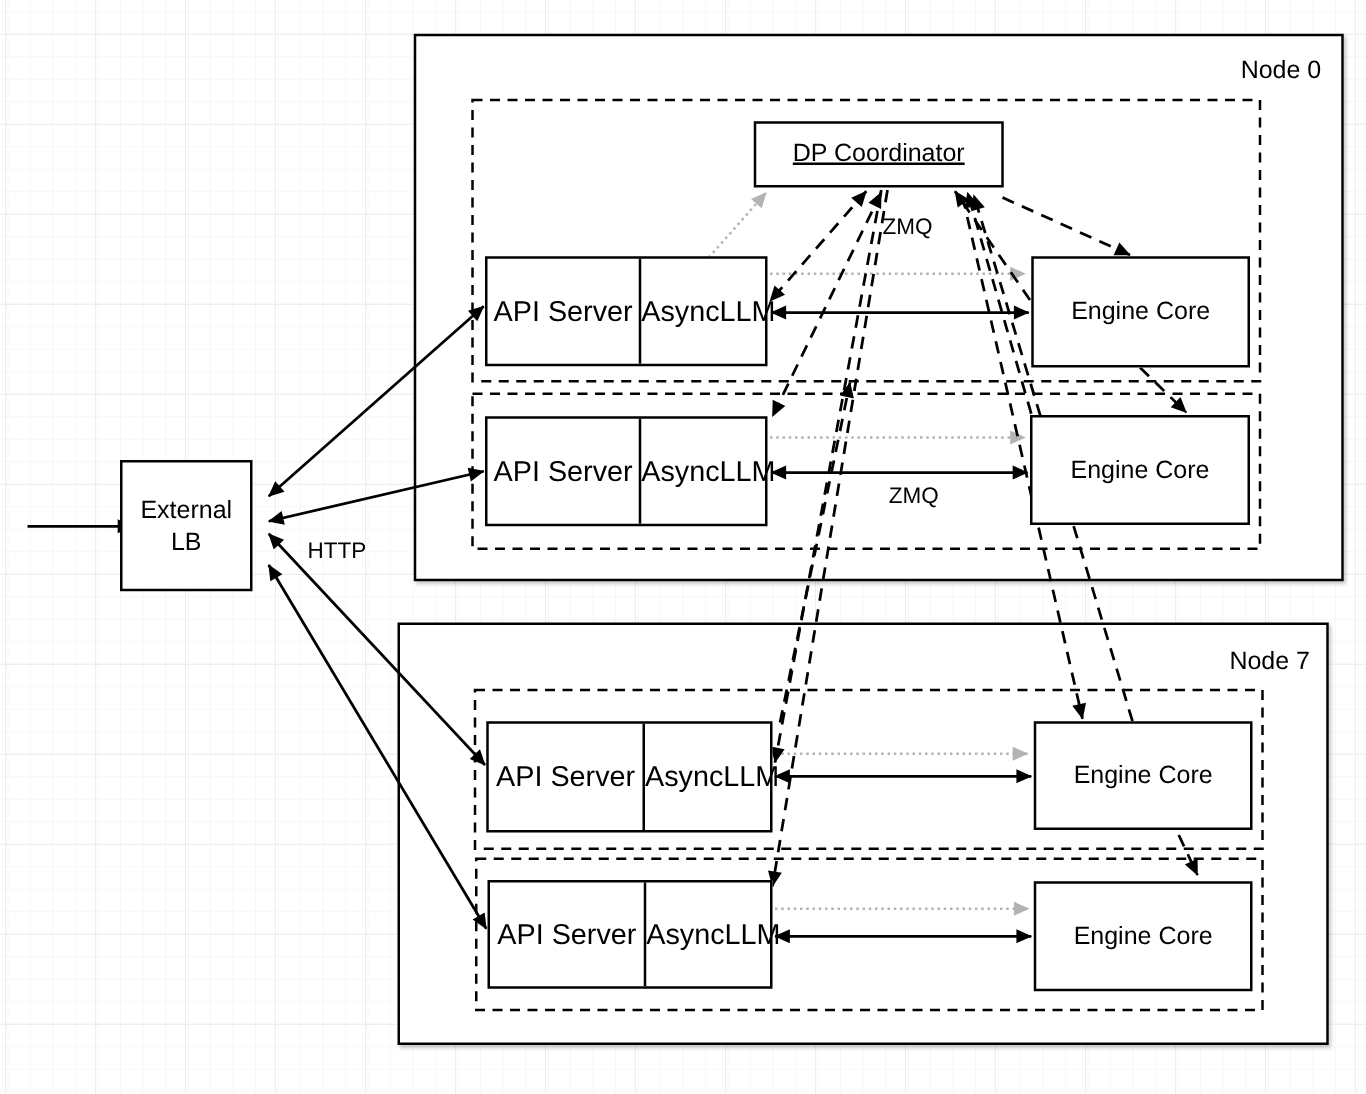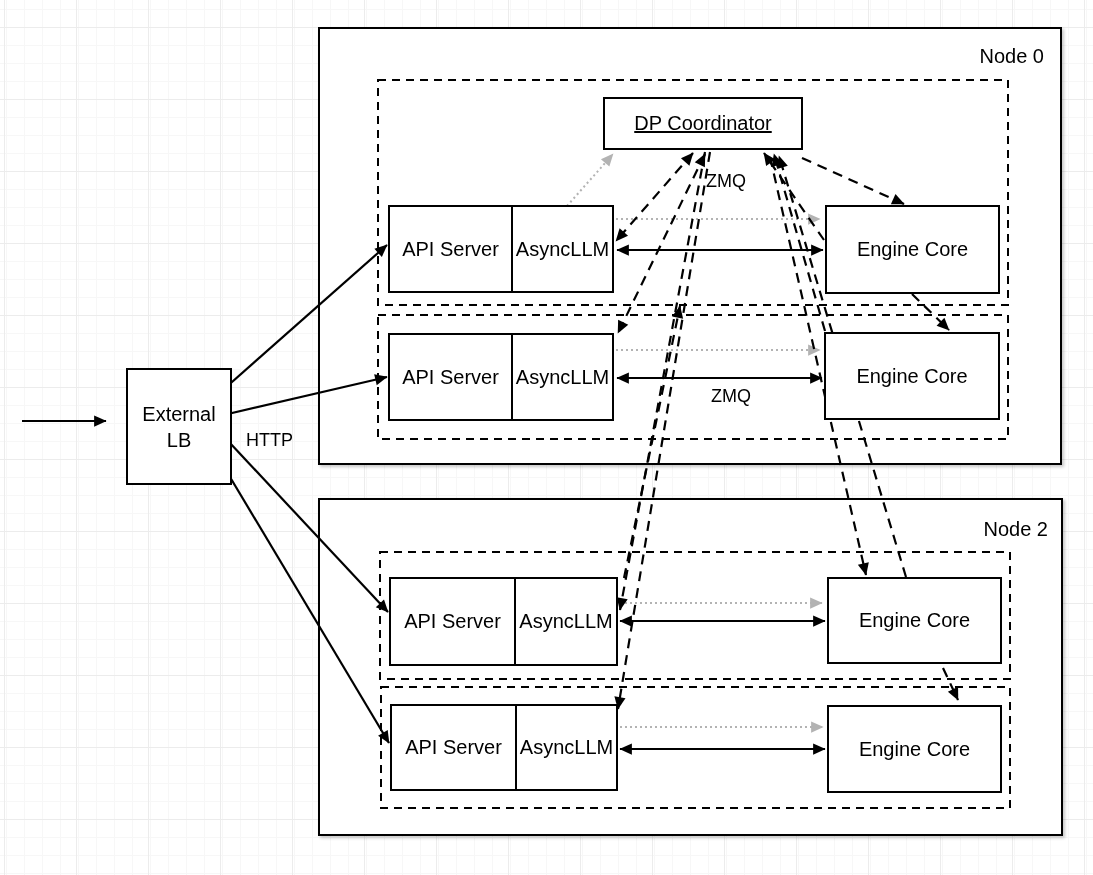--- a/index.html
+++ b/index.html
@@ -32,37 +32,37 @@
   .box{
     border:2px solid #000;background:#fff;
     display:flex;align-items:center;justify-content:center;
     font-size:20px;text-align:center;
   }
   .apibox{
     border:2px solid #000;background:#fff;display:flex;
   }
   .apibox .cell{
     display:flex;align-items:center;justify-content:center;
-    font-size:20px;white-space:nowrap;
+    font-size:23px;white-space:nowrap;
   }
   .apibox .cell.api{width:121px;flex:none;border-right:2px solid #000;}
   .apibox .cell.llm{flex:1;}
   .small-label{position:absolute;font-size:18px;white-space:nowrap;}
   .lbtext{line-height:1.3;font-size:20px;text-align:center;}
 </style>
 </head>
 <body>
 
 <div class="canvas">
 
-  <div class="abs nodebox" style="left:318px;top:27px;width:744px;height:438px;">
+  <div class="abs nodebox" style="left:331px;top:27px;width:744px;height:438px;">
     <span class="nodelabel" style="top:16px;right:16px;">Node 0</span>
   </div>
   <div class="abs nodebox" style="left:318px;top:498px;width:745px;height:338px;">
-    <span class="nodelabel" style="top:18px;right:13px;">Node 2</span>
+    <span class="nodelabel" style="top:18px;right:13px;">Node 7</span>
   </div>
 
   <svg class="wires" width="1093" height="875" viewBox="0 0 1093 875">
     <defs>
       <marker id="mE" viewBox="0 0 12 12" refX="10.5" refY="6" markerWidth="15" markerHeight="15" orient="auto" markerUnits="userSpaceOnUse">
         <path d="M1,1.5 L11,6 L1,10.5 Z" fill="#000"></path>
       </marker>
       <marker id="mS" viewBox="0 0 12 12" refX="10.5" refY="6" markerWidth="15" markerHeight="15" orient="auto-start-reverse" markerUnits="userSpaceOnUse">
         <path d="M1,1.5 L11,6 L1,10.5 Z" fill="#000"></path>
       </marker>
@@ -100,21 +100,21 @@
     <line class="ed" x1="710" y1="152" x2="618" y2="709" marker-end="url(#mE)"></line>
     <line class="ed" x1="802" y1="158" x2="904" y2="204" marker-end="url(#mE)"></line>
     <line class="ed" x1="824" y1="240" x2="764" y2="153" marker-end="url(#mE)"></line>
     <line class="ed" x1="825" y1="331" x2="774" y2="154" marker-end="url(#mE)"></line>
     <line class="ed" x1="912" y1="294" x2="949" y2="330" marker-end="url(#mE)"></line>
     <line class="ed" x1="770" y1="157" x2="866" y2="575" marker-end="url(#mE)"></line>
     <line class="ed" x1="906" y1="577" x2="779" y2="156" marker-end="url(#mE)"></line>
     <line class="ed" x1="943" y1="668" x2="958" y2="700" marker-end="url(#mE)"></line>
   </svg>
 
-  <div class="abs box" style="left:126px;top:368px;width:106px;height:117px;">
+  <div class="abs box" style="left:96px;top:368px;width:106px;height:105px;">
     <div class="lbtext">
       <div>External</div>
       <div>LB</div>
     </div>
   </div>
 
   <div class="abs box" style="left:603px;top:97px;width:200px;height:53px;text-decoration:underline;">
     <span>DP Coordinator</span>
   </div>
 

